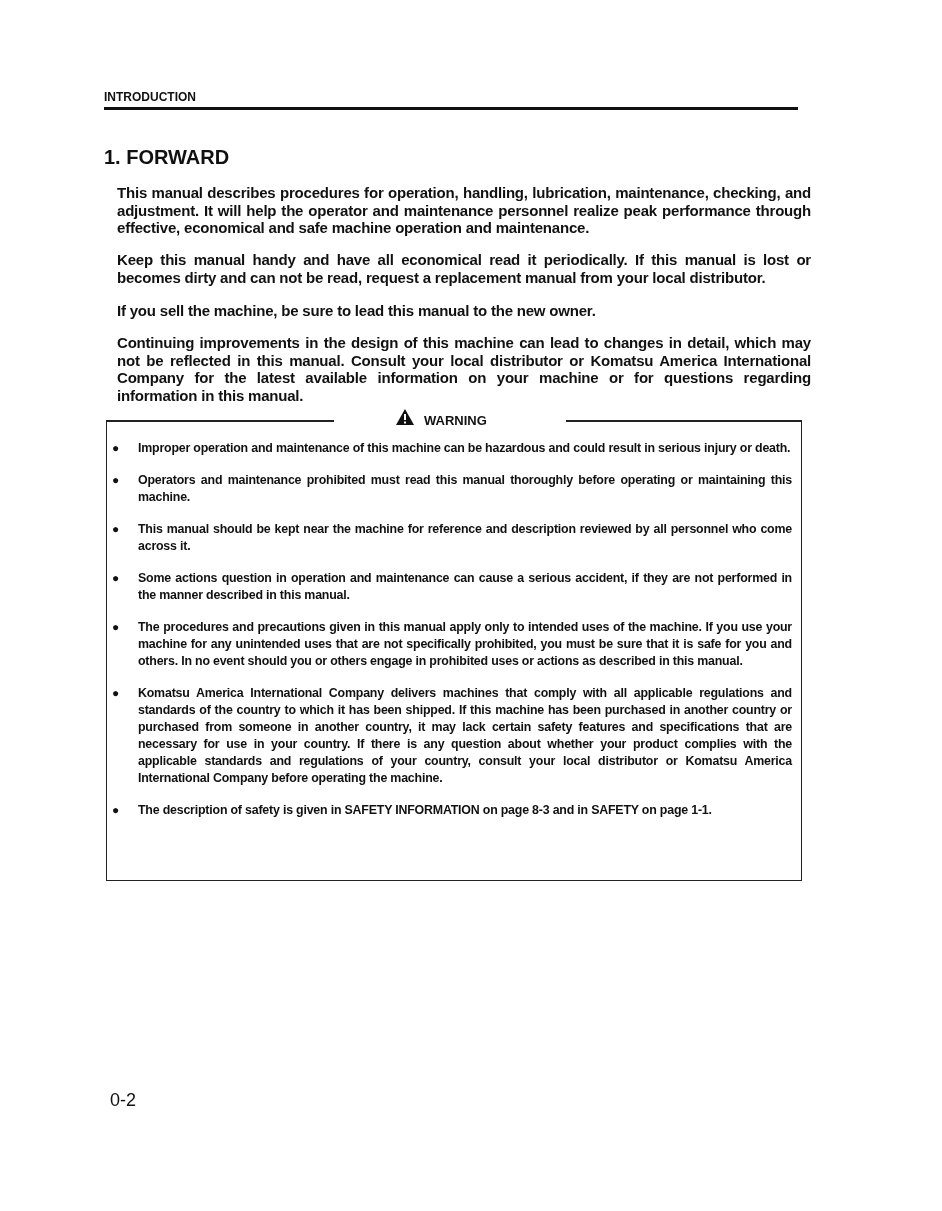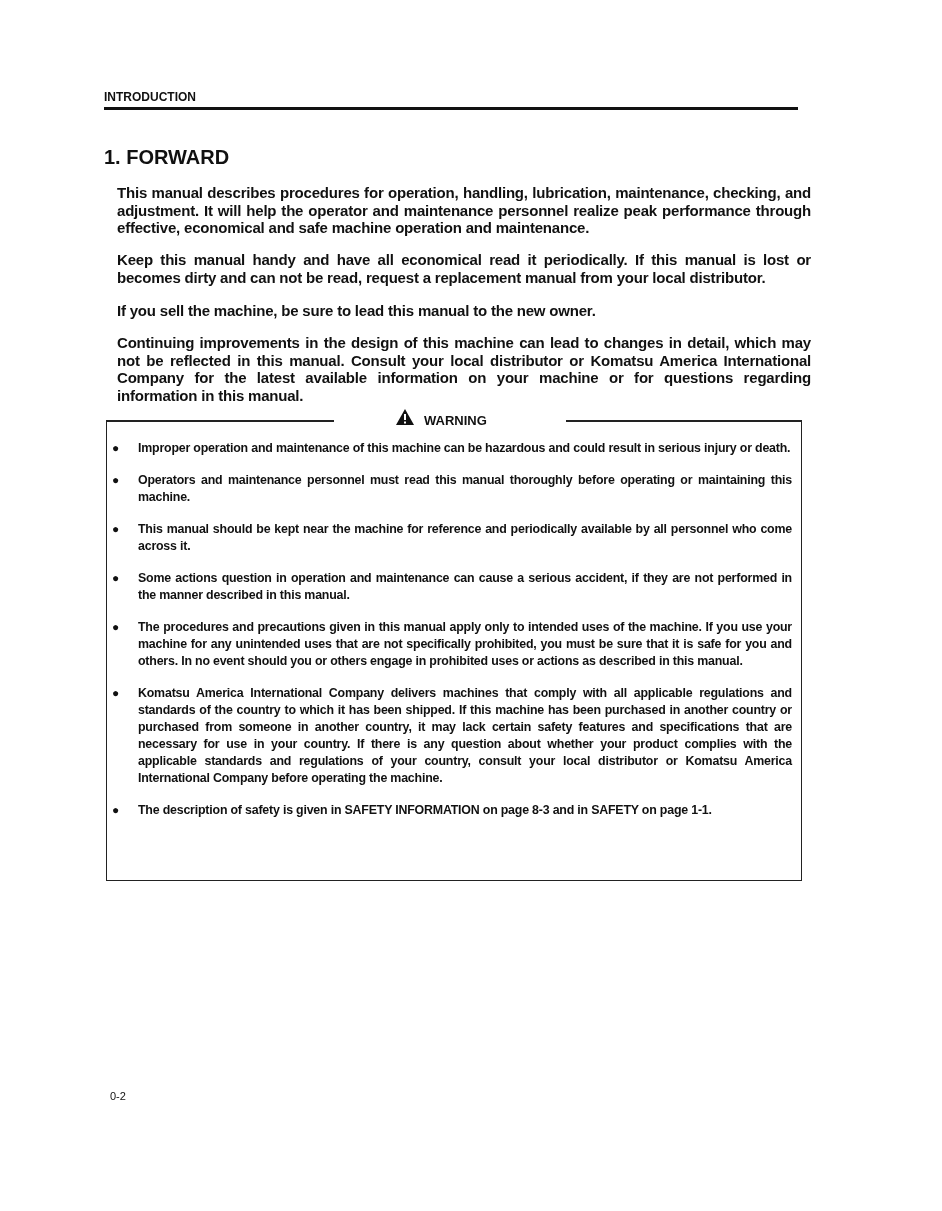--- a/index.html
+++ b/index.html
@@ -10,21 +10,21 @@
   .para{position:absolute;left:117px;width:694px;font-size:15px;line-height:17.5px;text-align:justify;letter-spacing:-0.2px;font-weight:bold;}
   .warn-box{position:absolute;left:106px;top:420px;width:694px;height:460px;border:1.5px solid #222;border-top:none;}
   .warn-top-left{position:absolute;left:106px;top:420px;width:228px;height:1.5px;background:#222;}
   .warn-top-right{position:absolute;left:566px;top:420px;width:235px;height:1.5px;background:#222;}
   .warn-title{position:absolute;left:396px;top:409px;font-weight:bold;font-size:13px;display:flex;align-items:flex-end;gap:10px;}
   .warn-title svg{width:18px;height:16px;}
   .bullets{position:absolute;left:112px;top:440px;width:680px;}
   .bl{display:flex;font-weight:bold;font-size:12.4px;line-height:17px;margin-bottom:15px;text-align:justify;letter-spacing:-0.2px;}
   .dot{width:26px;flex:none;font-size:12px;}
   .bl span.t{flex:1;}
-  .pgnum{position:absolute;left:110px;top:1090px;font-size:11px;}
+  .pgnum{position:absolute;left:110px;top:1090px;font-size:18px;}
 </style>
 </head>
 <body>
 
 <div class="hdr">INTRODUCTION</div>
 <div class="hdr-rule"></div>
 
 <div class="title">1. FORWARD</div>
 
 <div class="para" style="top:184px">This manual describes procedures for operation, handling, lubrication, maintenance, checking, and adjustment. It will help the operator and maintenance personnel realize peak performance through effective, economical and safe machine operation and maintenance.</div>
@@ -46,25 +46,25 @@
   <span>WARNING</span>
 </div>
 
 <div class="bullets">
   <div class="bl">
       <span class="dot">●</span>
       <span class="t">Improper operation and maintenance of this machine can be hazardous and could result in serious injury or death.</span>
     </div>
   <div class="bl">
       <span class="dot">●</span>
-      <span class="t">Operators and maintenance personnel must read this manual thoroughly before operating or maintaining this machine.</span>
+      <span class="t">Operators and maintenance prohibited must read this manual thoroughly before operating or maintaining this machine.</span>
     </div>
   <div class="bl">
       <span class="dot">●</span>
-      <span class="t">This manual should be kept near the machine for reference and periodically available by all personnel who come across it.</span>
+      <span class="t">This manual should be kept near the machine for reference and description reviewed by all personnel who come across it.</span>
     </div>
   <div class="bl">
       <span class="dot">●</span>
       <span class="t">Some actions question in operation and maintenance can cause a serious accident, if they are not performed in the manner described in this manual.</span>
     </div>
   <div class="bl">
       <span class="dot">●</span>
       <span class="t">The procedures and precautions given in this manual apply only to intended uses of the machine. If you use your machine for any unintended uses that are not specifically prohibited, you must be sure that it is safe for you and others. In no event should you or others engage in prohibited uses or actions as described in this manual.</span>
     </div>
   <div class="bl">

